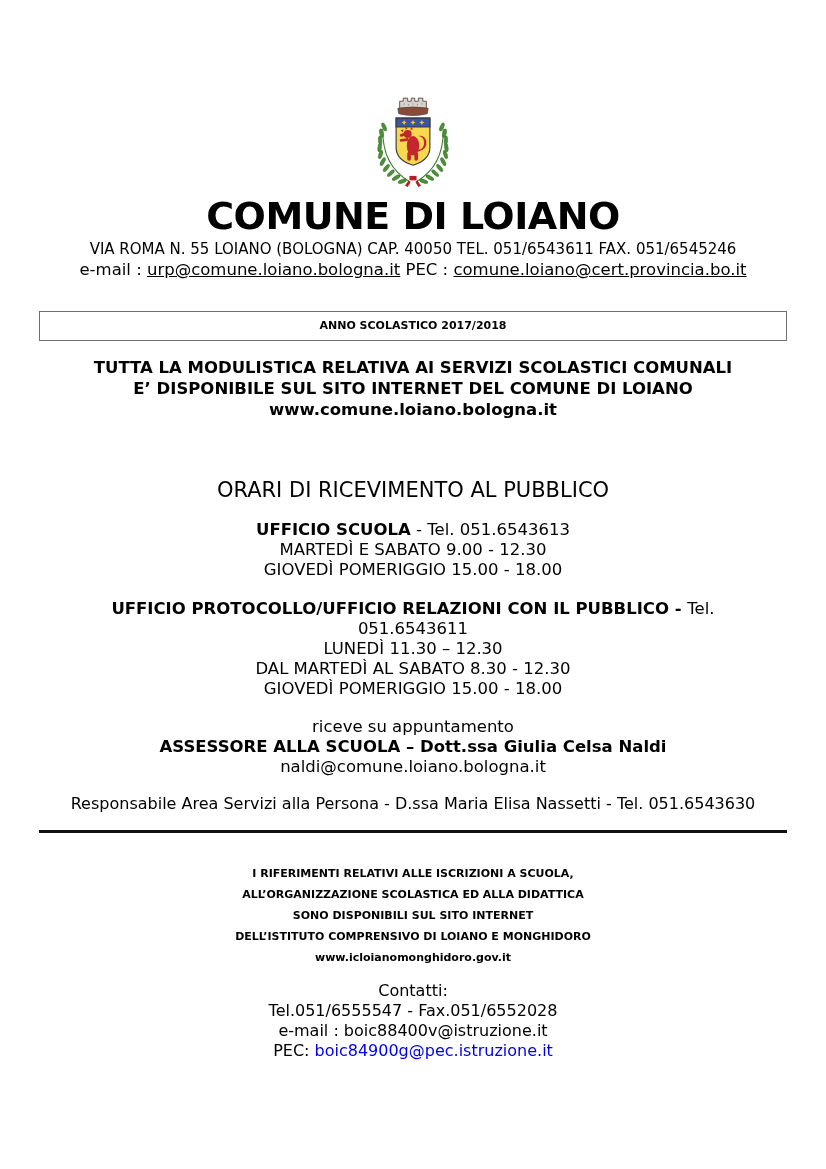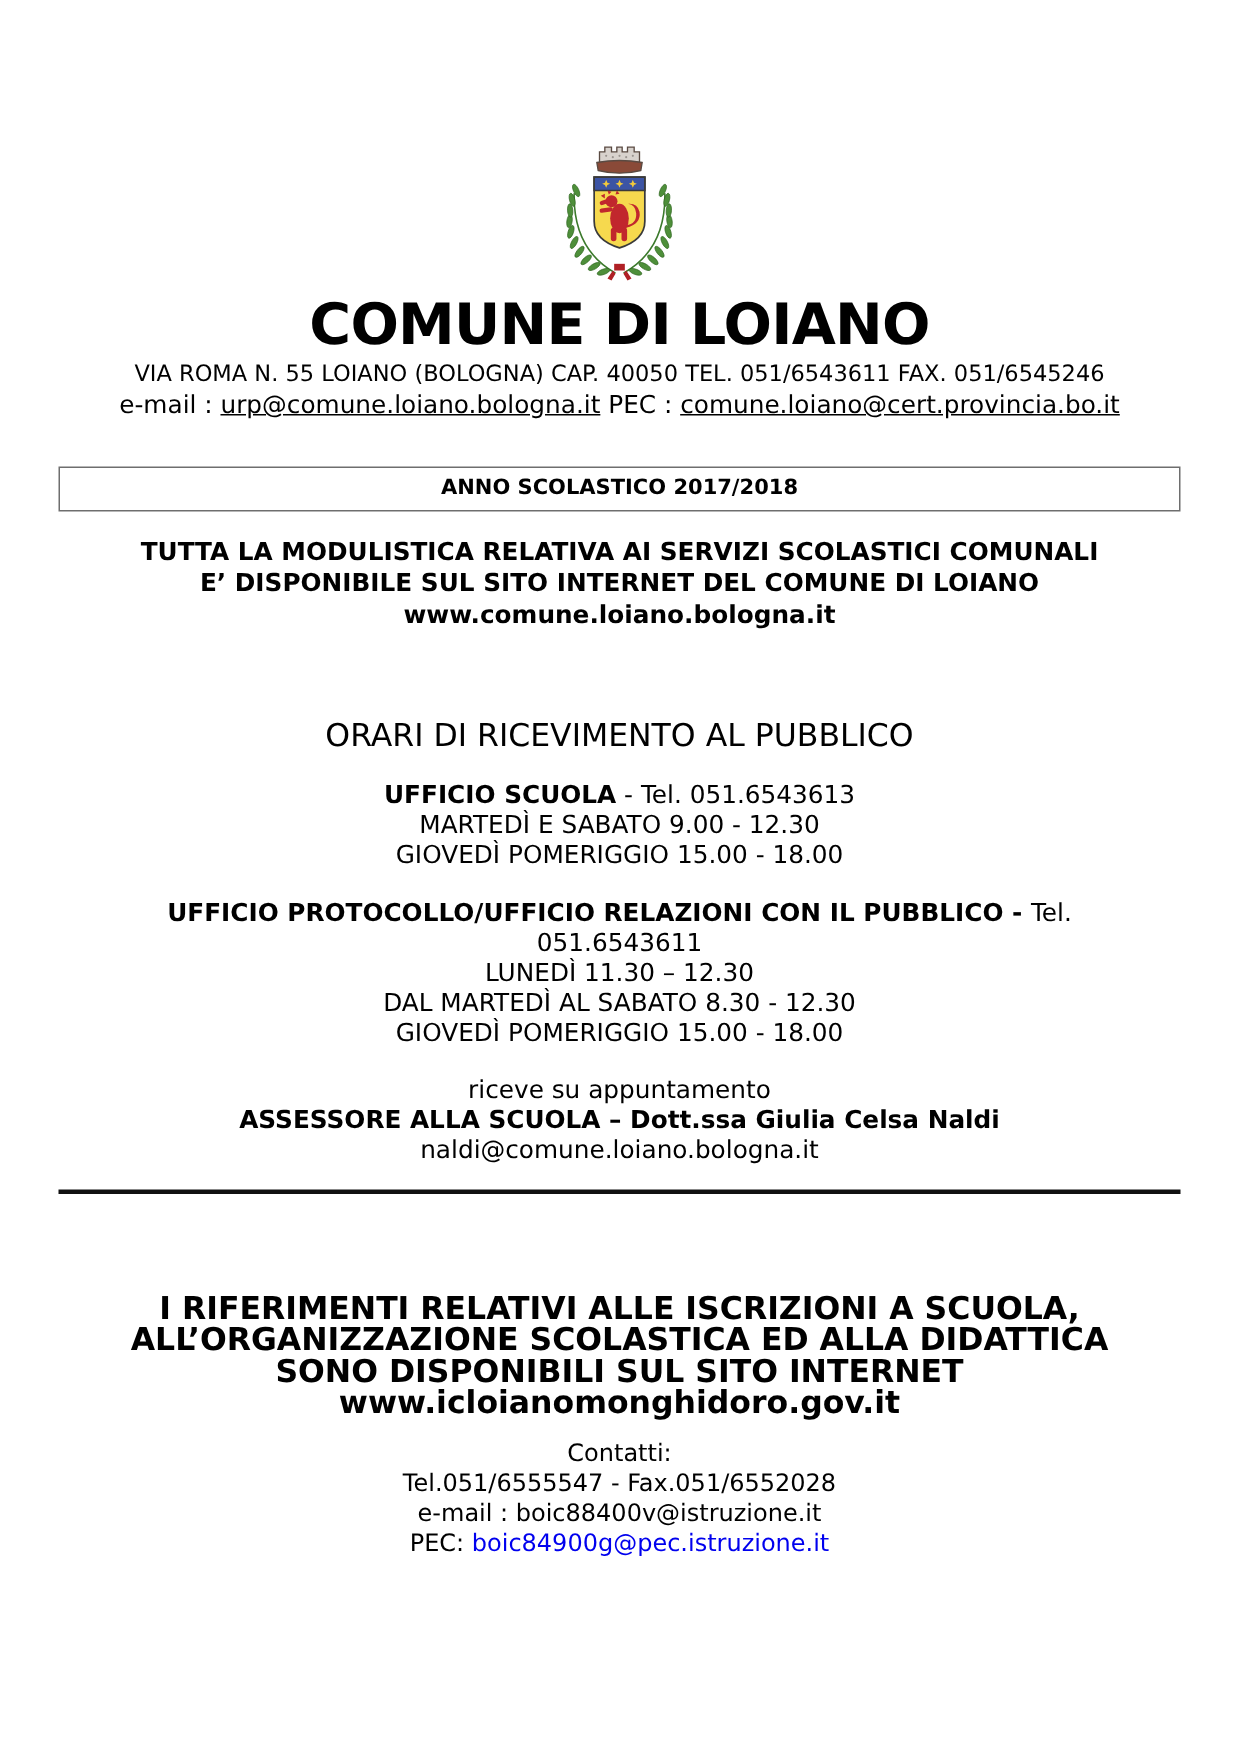--- a/index.html
+++ b/index.html
@@ -8,30 +8,30 @@
     font-family:"DejaVu Sans","Liberation Sans",sans-serif;
     color:#000;
     -webkit-font-smoothing:antialiased;
   }
   .page{width:748px;margin:0 auto;text-align:center;}
   .crest{margin:93px auto 0;width:80px;height:100px;}
   .title{margin-top:3px;font-weight:bold;font-size:38px;line-height:40px;letter-spacing:-0.5px;white-space:nowrap;}
   .addr{margin-top:4px;font-size:15px;line-height:19px;white-space:nowrap;text-align:center;}
   .emails{margin-top:1px;font-size:16.5px;line-height:20px;white-space:nowrap;}
   .emails a{color:#000;text-decoration:underline;text-align:center;}
-  .banner{margin-top:31px;border:1px solid #6e6e6e;padding:3px 3px 4px;font-weight:bold;font-size:14px;line-height:21px;}
+  .banner{margin-top:31px;border:1px solid #6e6e6e;padding:3px 3px 4px;font-weight:bold;font-size:11px;line-height:21px;}
   .notice{margin-top:16px;font-weight:bold;font-size:16.5px;line-height:21px;}
   .orari{margin-top:60px;font-weight:normal;font-size:21px;line-height:21px;}
   .block{margin-top:19px;font-size:16.5px;line-height:20px;}
   .block .bold{font-weight:bold;}
   .assessore{margin-top:18px;font-size:16.5px;line-height:20px;}
   .assessore .bold{font-weight:bold;}
   .responsabile{margin-top:17px;font-size:16px;line-height:20px;white-space:nowrap;}
   .rule{margin-top:16px;border:none;border-top:3px solid #111;width:100%;}
-  .riferimenti{margin-top:66px;font-weight:bold;font-size:21px;line-height:21px;}
+  .riferimenti{margin-top:30px;font-weight:bold;font-size:11px;line-height:21px;}
   .contatti{margin-top:13px;font-size:16px;line-height:20px;}
   .contatti a{color:#0000EE;}
   .line{display:block;}
 </style>
 </head>
 <body>
 
 <div class="page">
 
   <div class="crest">
@@ -130,27 +130,29 @@
     <span class="line">DAL MARTEDÌ AL SABATO 8.30 - 12.30</span>
     <span class="line">GIOVEDÌ POMERIGGIO 15.00 - 18.00</span>
   </div>
 
   <div class="assessore">
     <span class="line">riceve su appuntamento</span>
     <span class="line bold">ASSESSORE ALLA SCUOLA – Dott.ssa Giulia Celsa Naldi</span>
     <span class="line">naldi@comune.loiano.bologna.it</span>
   </div>
 
+  <div class="responsabile">Responsabile Area Servizi alla Persona - D.ssa Maria Elisa Nassetti - Tel. 051.6543630</div>
 
   <hr class="rule">
 
   <div class="riferimenti">
     <span class="line">I RIFERIMENTI RELATIVI ALLE ISCRIZIONI A SCUOLA,</span>
     <span class="line">ALL’ORGANIZZAZIONE SCOLASTICA ED ALLA DIDATTICA</span>
     <span class="line">SONO DISPONIBILI SUL SITO INTERNET</span>
+    <span class="line">DELL’ISTITUTO COMPRENSIVO DI LOIANO E MONGHIDORO</span>
     <span class="line">www.icloianomonghidoro.gov.it</span>
   </div>
 
   <div class="contatti">
     <span class="line">Contatti:</span>
     <span class="line">Tel.051/6555547 - Fax.051/6552028</span>
     <span class="line">e-mail : boic88400v@istruzione.it</span>
     <span class="line"><span>PEC: </span><a>boic84900g@pec.istruzione.it</a></span>
   </div>
 

